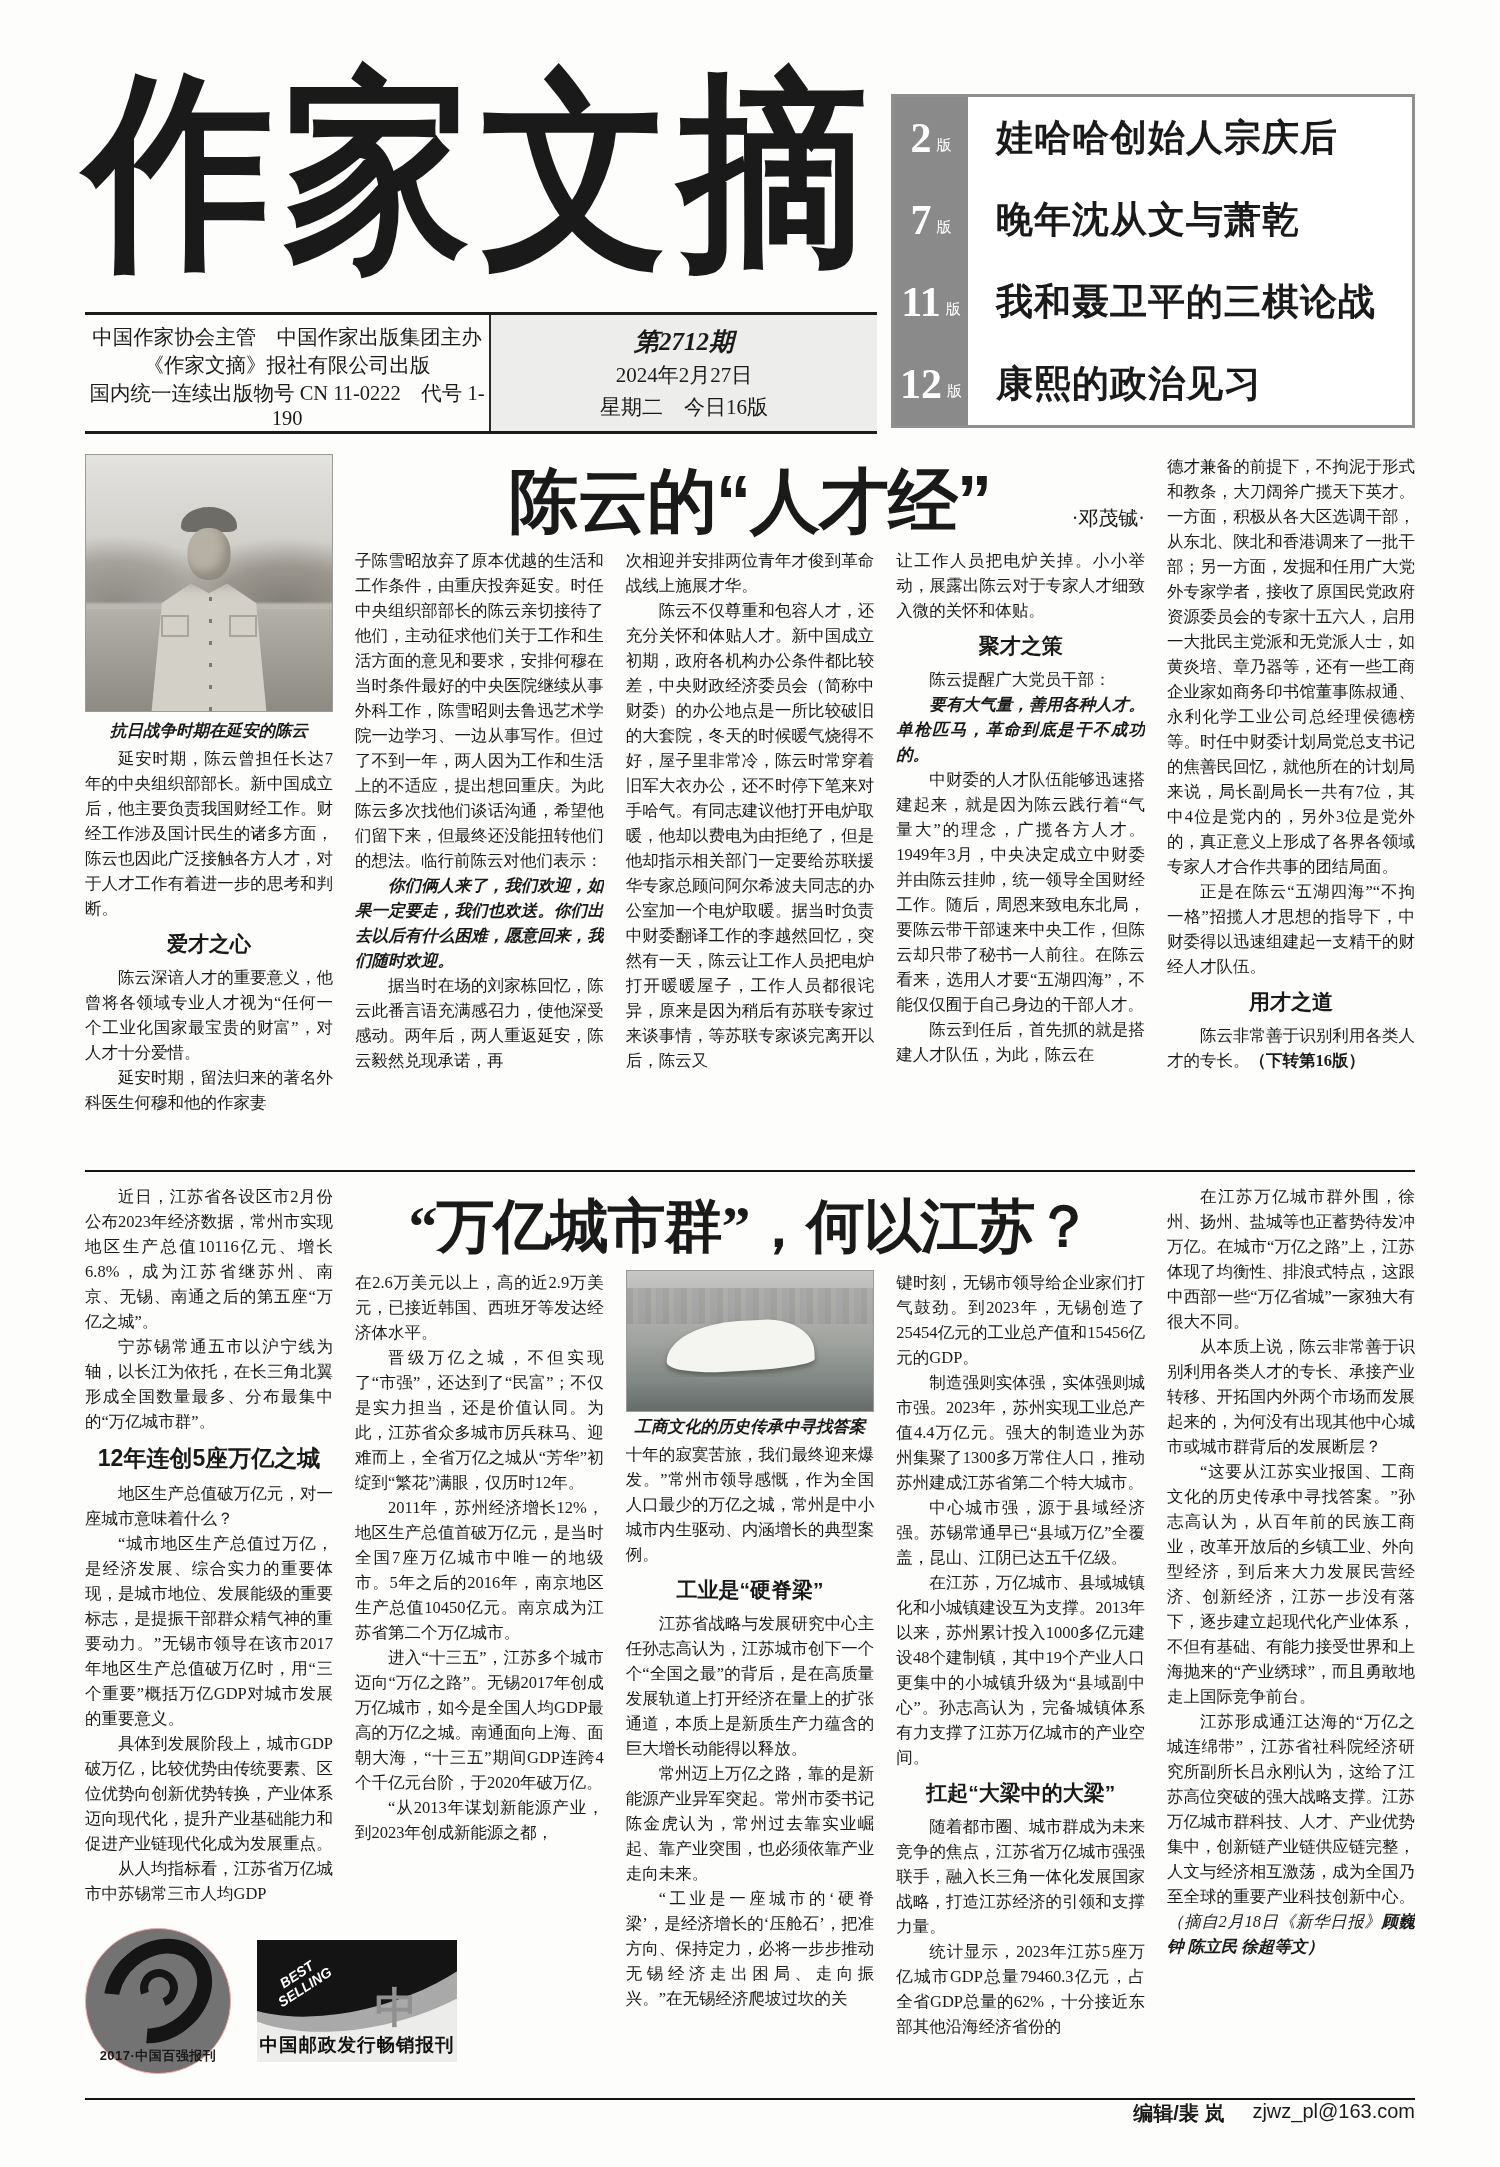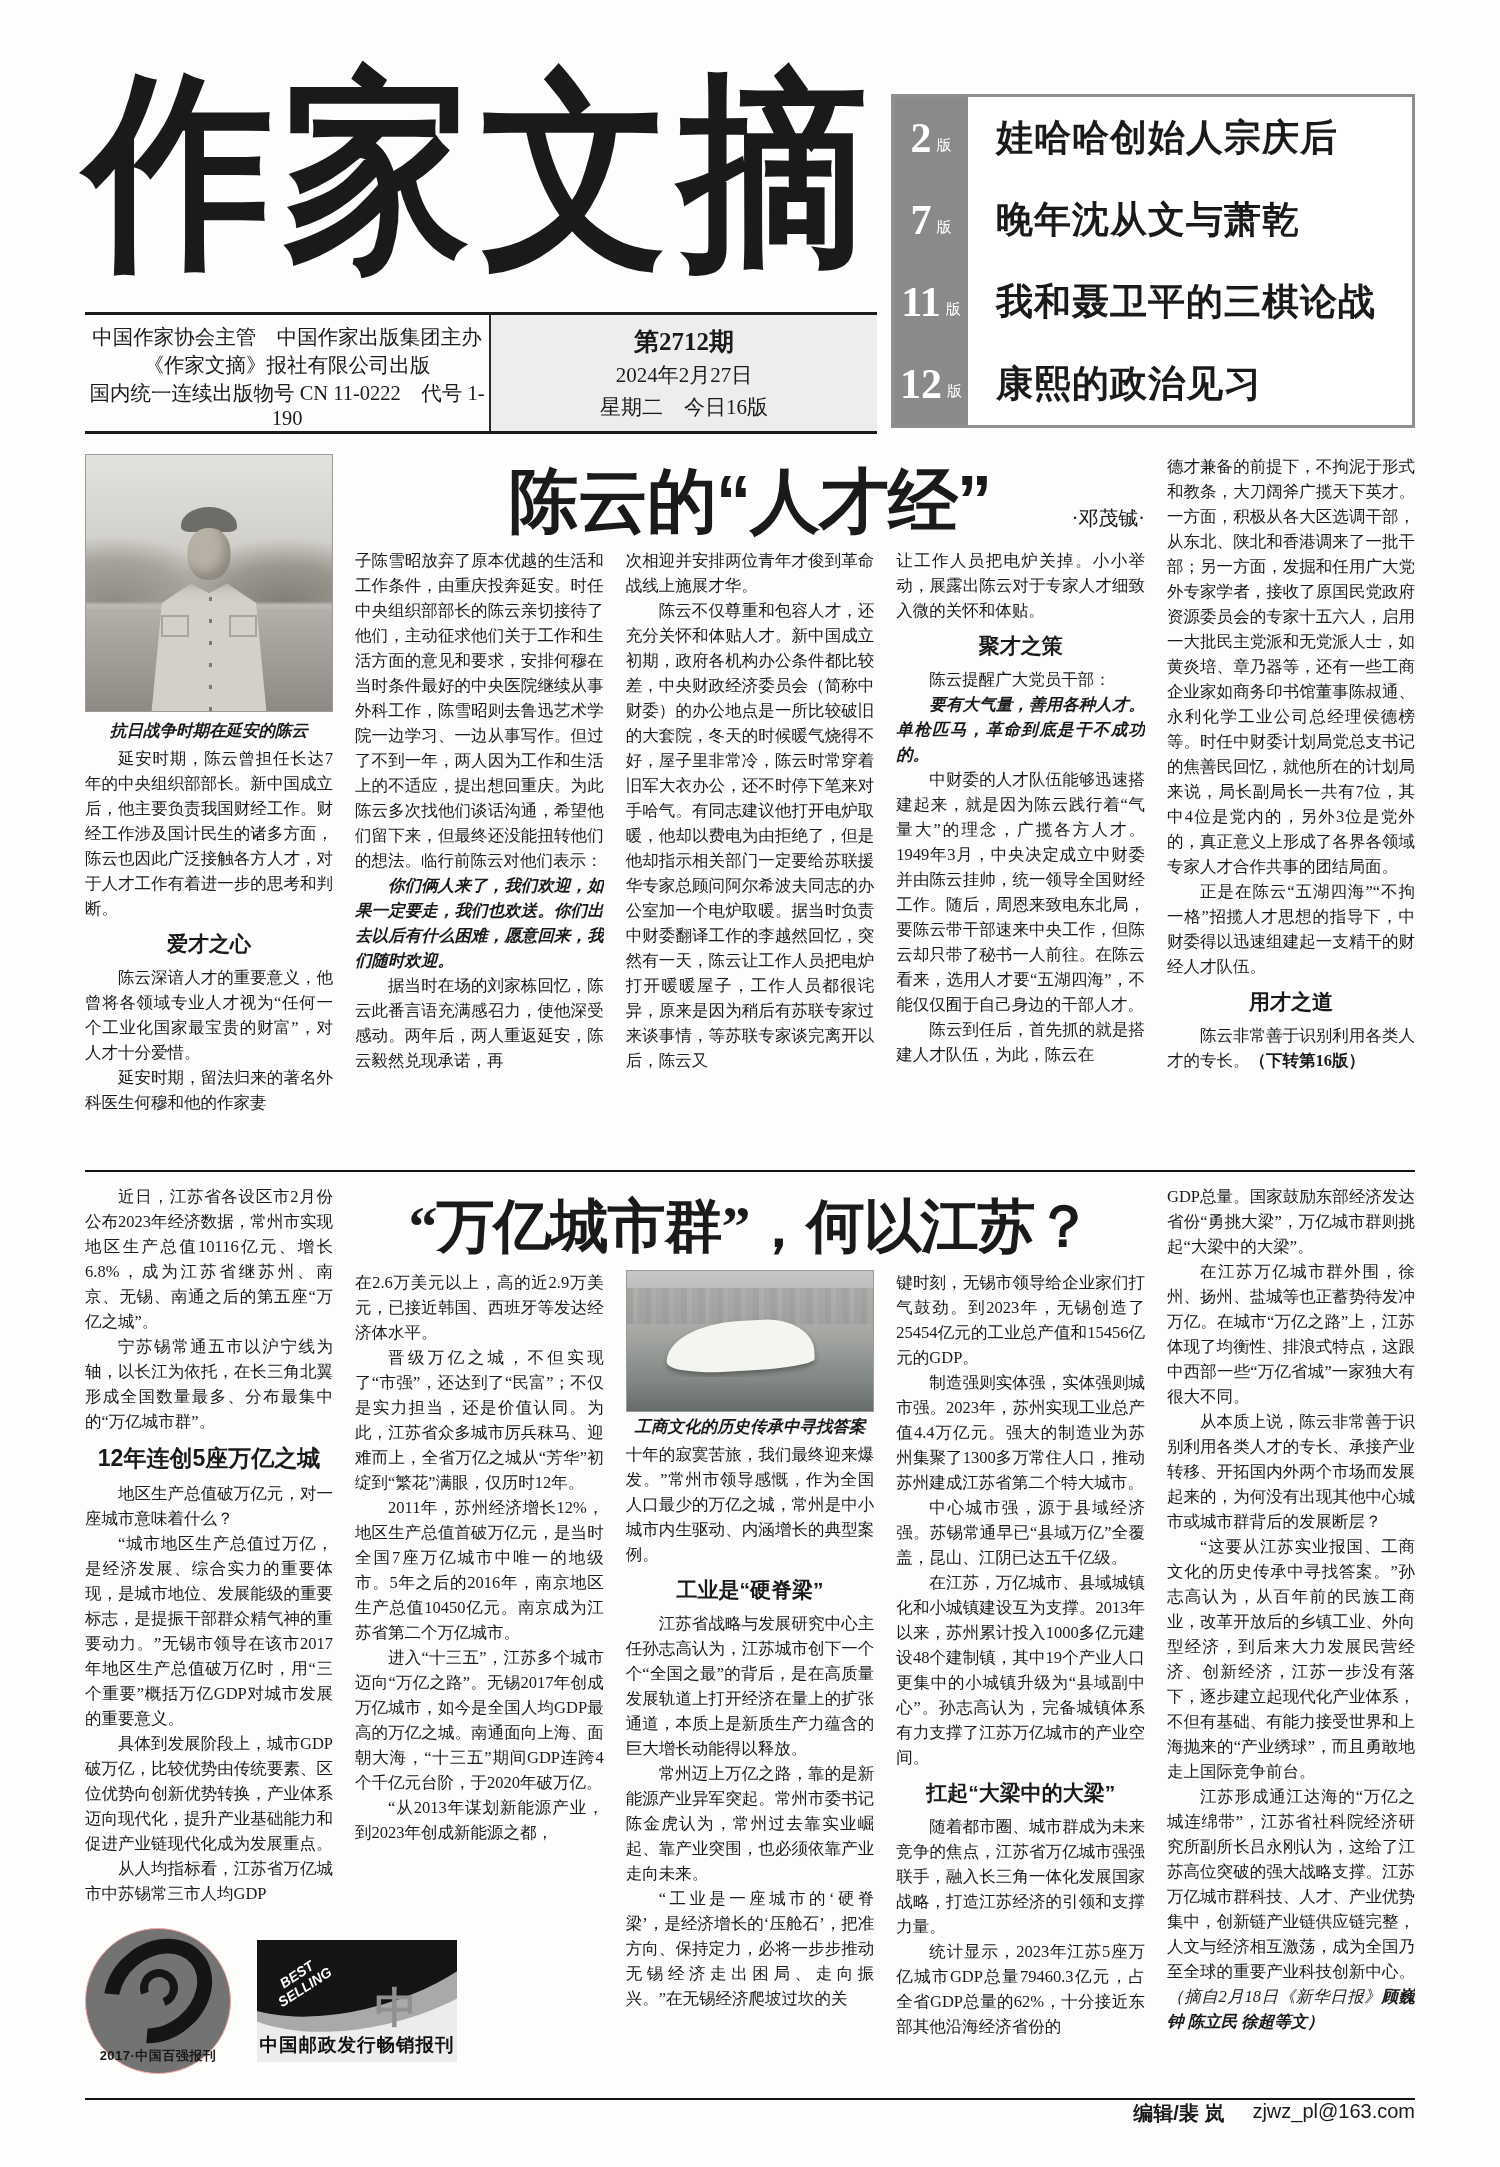--- a/index.html
+++ b/index.html
@@ -20,21 +20,21 @@
   .masthead{height:278px;display:flex;align-items:center;justify-content:center;}
   .masthead-title{
     font-size:188px;line-height:1.05;font-weight:700;
     letter-spacing:10px;white-space:nowrap;
     font-family:"Liberation Serif","DejaVu Serif",serif;
     transform:scaleY(1.12);
   }
   .info-strip{height:116px;border-top:3px solid #1c1c1c;border-bottom:3px solid #1c1c1c;display:flex;}
   .pub-lines{flex:1;display:flex;flex-direction:column;justify-content:space-around;text-align:center;font-size:20.5px;padding:8px 0;}
   .issue-box{width:386px;flex:none;background:#ededeb;border-left:2px solid #2a2a2a;display:flex;flex-direction:column;justify-content:space-around;text-align:center;padding:8px 0;}
-  .issue-no{font-weight:bold;font-size:25px;}
+  .issue-no{font-weight:bold;font-size:25px;font-style:italic;}
   .issue-date,.issue-day{font-size:21px;}
   
   .index-box{flex:1;margin-top:60px;height:328px;border:3px solid #8f8f8f;display:flex;flex-direction:column;background:#fff;}
   .index-item{flex:1;display:flex;align-items:stretch;}
   .num-cell{width:74px;flex:none;background:#8a8a8a;color:#fff;display:flex;align-items:center;justify-content:center;gap:5px;}
   .num{font-size:42px;font-weight:bold;font-family:"Liberation Serif",serif;}
   .unit{font-size:15px;padding-top:14px;}
   .headline{flex:1;display:flex;align-items:center;padding-left:28px;font-size:37px;font-weight:900;font-family:"Liberation Serif","DejaVu Serif",serif;letter-spacing:1px;}
   
   .art p{margin:0;font-size:16.5px;line-height:25px;text-align:justify;}
@@ -267,21 +267,20 @@
           <p class="indent">中心城市强，源于县域经济强。苏锡常通早已“县域万亿”全覆盖，昆山、江阴已达五千亿级。</p>
           <p class="indent">在江苏，万亿城市、县域城镇化和小城镇建设互为支撑。2013年以来，苏州累计投入1000多亿元建设48个建制镇，其中19个产业人口更集中的小城镇升级为“县域副中心”。孙志高认为，完备城镇体系有力支撑了江苏万亿城市的产业空间。</p>
           <div class="sec-h">扛起“大梁中的大梁”</div>
           <p class="indent">随着都市圈、城市群成为未来竞争的焦点，江苏省万亿城市强强联手，融入长三角一体化发展国家战略，打造江苏经济的引领和支撑力量。</p>
           <p class="indent">统计显示，2023年江苏5座万亿城市GDP总量79460.3亿元，占全省GDP总量的62%，十分接近东部其他沿海经济省份的</p>
         </div>
       </div>
     </div>
 
     <div class="a-col">
-      <p>GDP总量。国家鼓励东部经济发达省份“勇挑大梁”，万亿城市群则挑起“大梁中的大梁”。</p>
       <p class="indent">在江苏万亿城市群外围，徐州、扬州、盐城等也正蓄势待发冲万亿。在城市“万亿之路”上，江苏体现了均衡性、排浪式特点，这跟中西部一些“万亿省城”一家独大有很大不同。</p>
       <p class="indent">从本质上说，陈云非常善于识别利用各类人才的专长、承接产业转移、开拓国内外两个市场而发展起来的，为何没有出现其他中心城市或城市群背后的发展断层？</p>
       <p class="indent">“这要从江苏实业报国、工商文化的历史传承中寻找答案。”孙志高认为，从百年前的民族工商业，改革开放后的乡镇工业、外向型经济，到后来大力发展民营经济、创新经济，江苏一步没有落下，逐步建立起现代化产业体系，不但有基础、有能力接受世界和上海抛来的“产业绣球”，而且勇敢地走上国际竞争前台。</p>
       <p class="indent"><span>江苏形成通江达海的“万亿之城连绵带”，江苏省社科院经济研究所副所长吕永刚认为，这给了江苏高位突破的强大战略支撑。江苏万亿城市群科技、人才、产业优势集中，创新链产业链供应链完整，人文与经济相互激荡，成为全国乃至全球的重要产业科技创新中心。</span><span class="credit">（摘自2月18日《新华日报》</span><span class="credit-names">顾巍钟 陈立民 徐超等文）</span></p>
     </div>
 
     <div class="badges">
       <div class="award">
         <div class="award-swirl"></div>
         <div class="award-core"></div>

